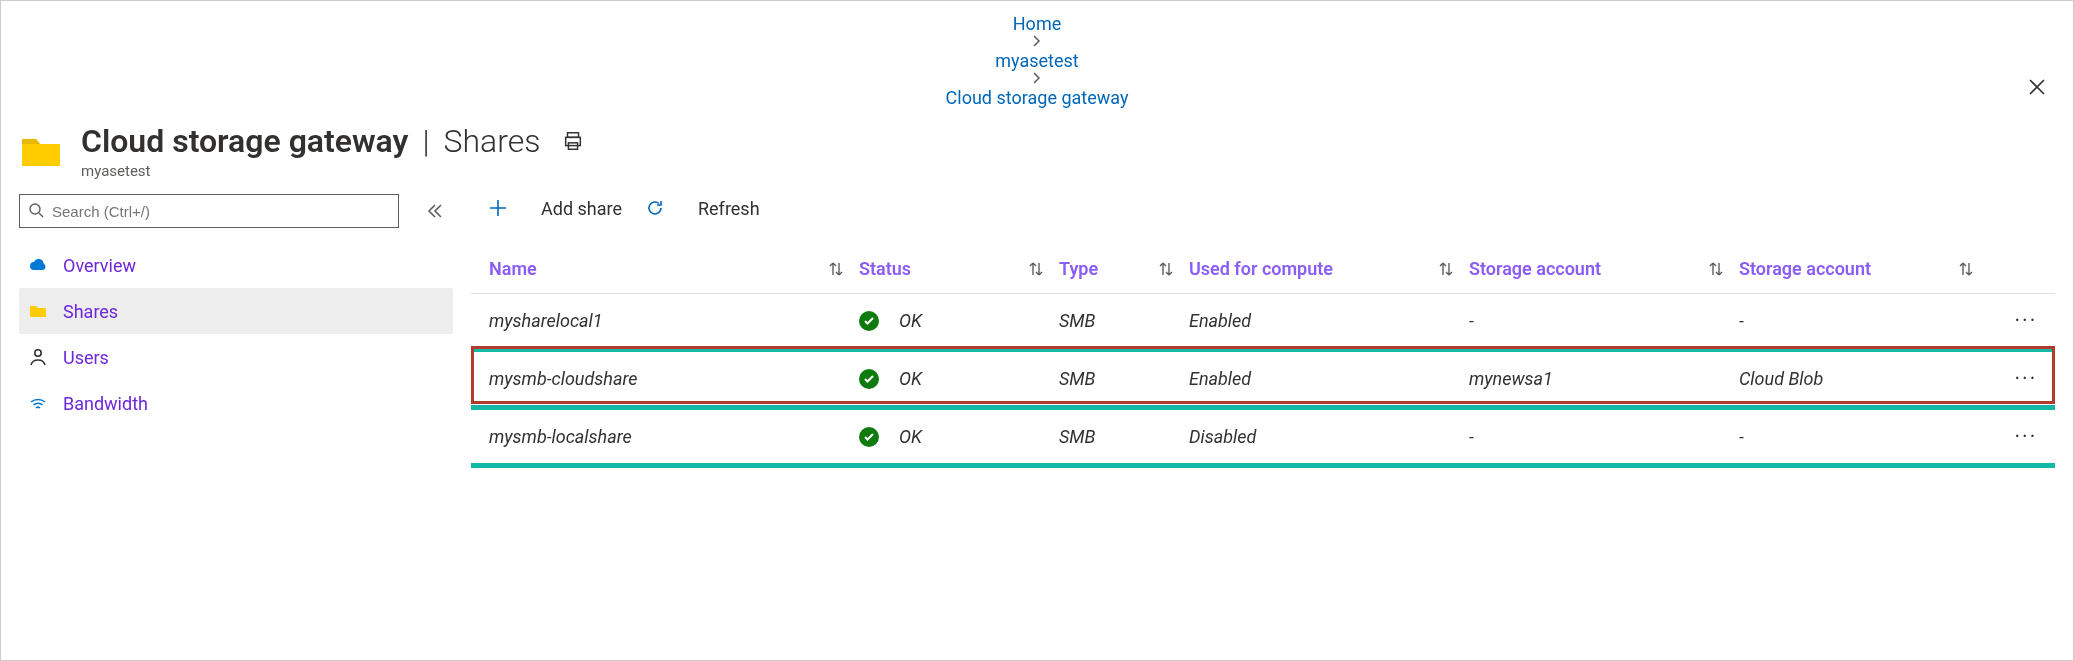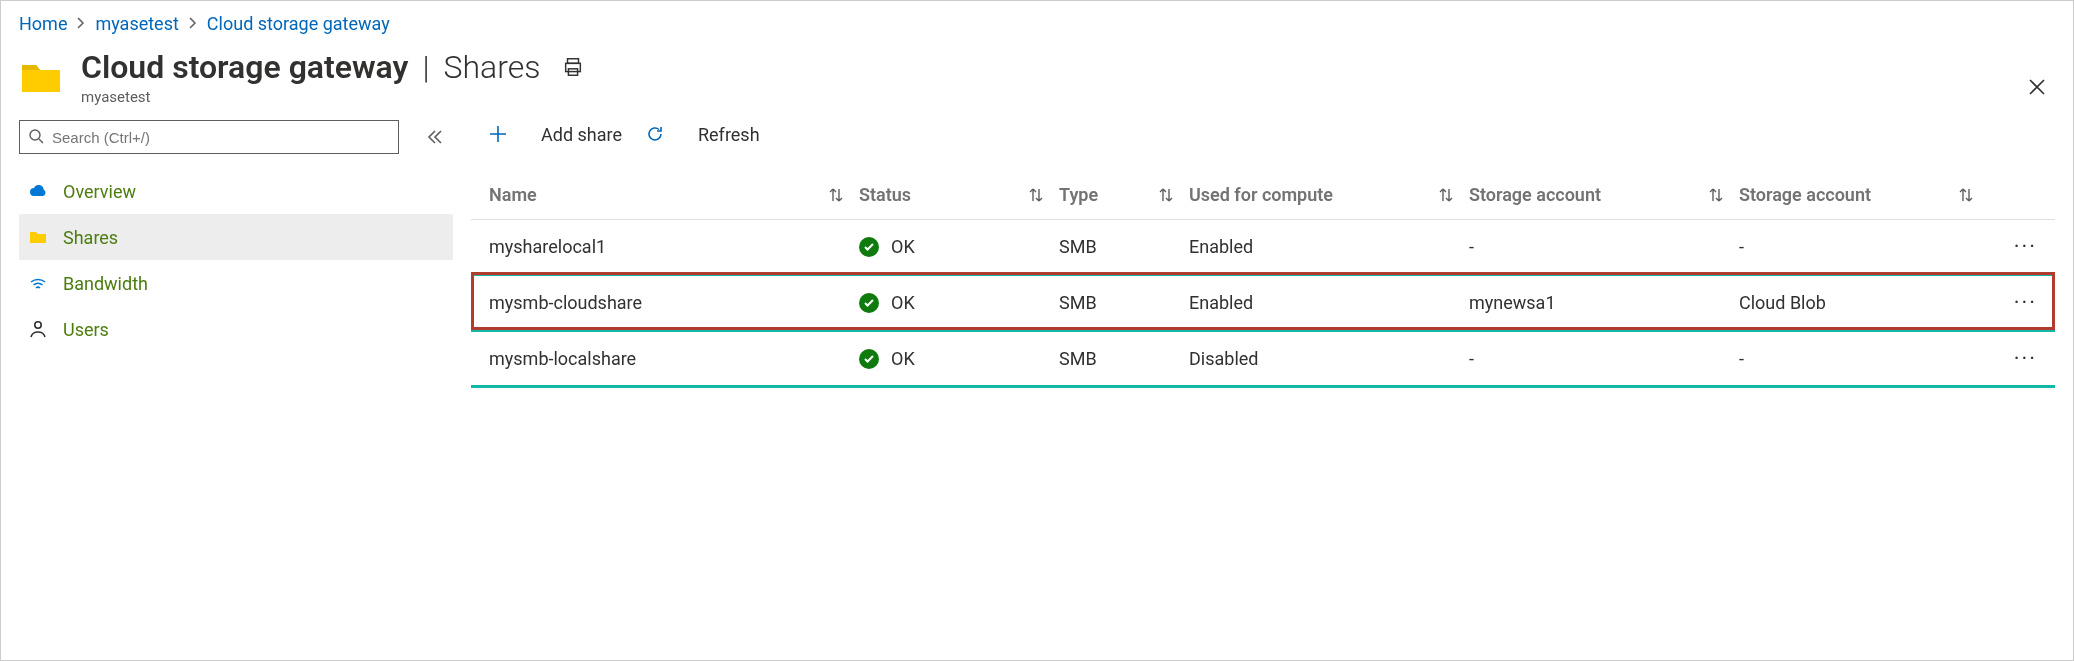--- a/index.html
+++ b/index.html
@@ -14,20 +14,21 @@
     overflow: hidden;
     position: relative;
   }
 
   
   .breadcrumb {
     display: flex;
     align-items: center;
     padding: 12px 18px 6px 18px;
     font-size: 18px;
+    flex-direction: column;
   }
   .breadcrumb a {
     color: #0067b8;
     text-decoration: none;
     cursor: pointer;
   }
   .breadcrumb .sep {
     color: #605e5c;
     margin: 0 10px;
     font-size: 14px;
@@ -82,21 +83,21 @@
   }
   .collapse-btn {
     margin-left: 24px; color:#605e5c; font-size:18px; cursor:pointer;
     width:24px; height:24px; display:flex; align-items:center; justify-content:center;
   }
 
   
   .nav-item {
     display:flex; align-items:center;
     height: 46px; padding: 0 12px 0 8px;
-    font-size: 18px; color:#4d7c0f;
+    font-size: 18px; color:#6d28d9;
     cursor:pointer;
     border-radius: 2px;
     margin-right: 18px;
   }
   .nav-item.selected { background:#ededed; }
   .nav-item .nav-ico { width:22px; height:22px; margin-right:14px; display:flex; align-items:center; justify-content:center; }
 
   
   .command-bar {
     display:flex; align-items:center;
@@ -106,32 +107,33 @@
   }
   .cmd-btn {
     display:flex; align-items:center;
     font-size: 18px; color:#323130; cursor:pointer;gap:24px;
   }
   .cmd-btn .cmd-ico { color:#0067b8; margin-right:10px; display:flex; }
 
   
   .table { width:100%; border-collapse: collapse; margin-top: 10px; }
   .table thead th {
-    text-align:center; font-size:18px; font-weight:600; color:#737373;
+    text-align:center; font-size:18px; font-weight:600; color:#8b5cf6;
     padding: 14px 8px; border-bottom: 1px solid #e1dfdd;
     white-space: nowrap;
   }
   .th-inner { display:flex; align-items:center; justify-content:space-between; gap:8px; }
   .sort-ico { color:#605e5c; font-size:16px; display:flex; }
   .table tbody td {
     font-size:18px; color:#323130;
-    padding: 14px 8px; border-bottom: 3px solid #14b8a6;
+    padding: 14px 8px; border-bottom: 5px solid #14b8a6;
     white-space: nowrap;
-  }
-  .status-cell { display:flex; align-items:center; gap:12px; }
+    font-style: italic;
+  }
+  .status-cell { display:flex; align-items:center; gap:20px; }
   .ok-badge {
     width:20px; height:20px; border-radius:50%;
     background:#0f7b0f; display:flex; align-items:center; justify-content:center;
   }
   .ok-badge svg { display:block; }
   .row-actions { color:#323130; font-size:22px; text-align:right; cursor:pointer; letter-spacing:2px; }
   .col-name   { width: 380px; padding-left: 18px !important; }
   .col-status { width: 200px; }
   .col-type   { width: 130px; }
   .col-compute{ width: 280px; }
@@ -222,36 +224,36 @@
         <div class="nav-item selected">
           <span class="nav-ico">
             <svg width="20" height="20" viewBox="0 0 20 20">
               <path d="M2 5h6l2 2h8v9H2z" fill="#ffcc00"></path>
             </svg>
           </span>
           <span>Shares</span>
         </div>
         <div class="nav-item">
           <span class="nav-ico">
+            <svg width="20" height="20" viewBox="0 0 20 20" fill="none" stroke="#323130" stroke-width="1.6">
+              <circle cx="10" cy="6" r="3.2"></circle>
+              <path d="M3 18c1-4 5-5 7-5s6 1 7 5"></path>
+            </svg>
+          </span>
+          <span>Users</span>
+        </div>
+        <div class="nav-item">
+          <span class="nav-ico">
             <svg width="20" height="20" viewBox="0 0 20 20" fill="none" stroke="#0078d4" stroke-width="1.6">
               <path d="M3 9a11 11 0 0114 0"></path>
               <path d="M5.5 12a7 7 0 019 0"></path>
               <path d="M8 15a3 3 0 014 0"></path>
             </svg>
           </span>
           <span>Bandwidth</span>
-        </div>
-        <div class="nav-item">
-          <span class="nav-ico">
-            <svg width="20" height="20" viewBox="0 0 20 20" fill="none" stroke="#323130" stroke-width="1.6">
-              <circle cx="10" cy="6" r="3.2"></circle>
-              <path d="M3 18c1-4 5-5 7-5s6 1 7 5"></path>
-            </svg>
-          </span>
-          <span>Users</span>
         </div>
       </div>
   </aside>
 
   <main class="main">
     <div class="command-bar">
       <div class="cmd-btn">
         <span class="cmd-ico">
           <svg width="18" height="18" viewBox="0 0 18 18">
               <path d="M9 1v16M1 9h16" stroke="#0067b8" stroke-width="1.6"></path>

